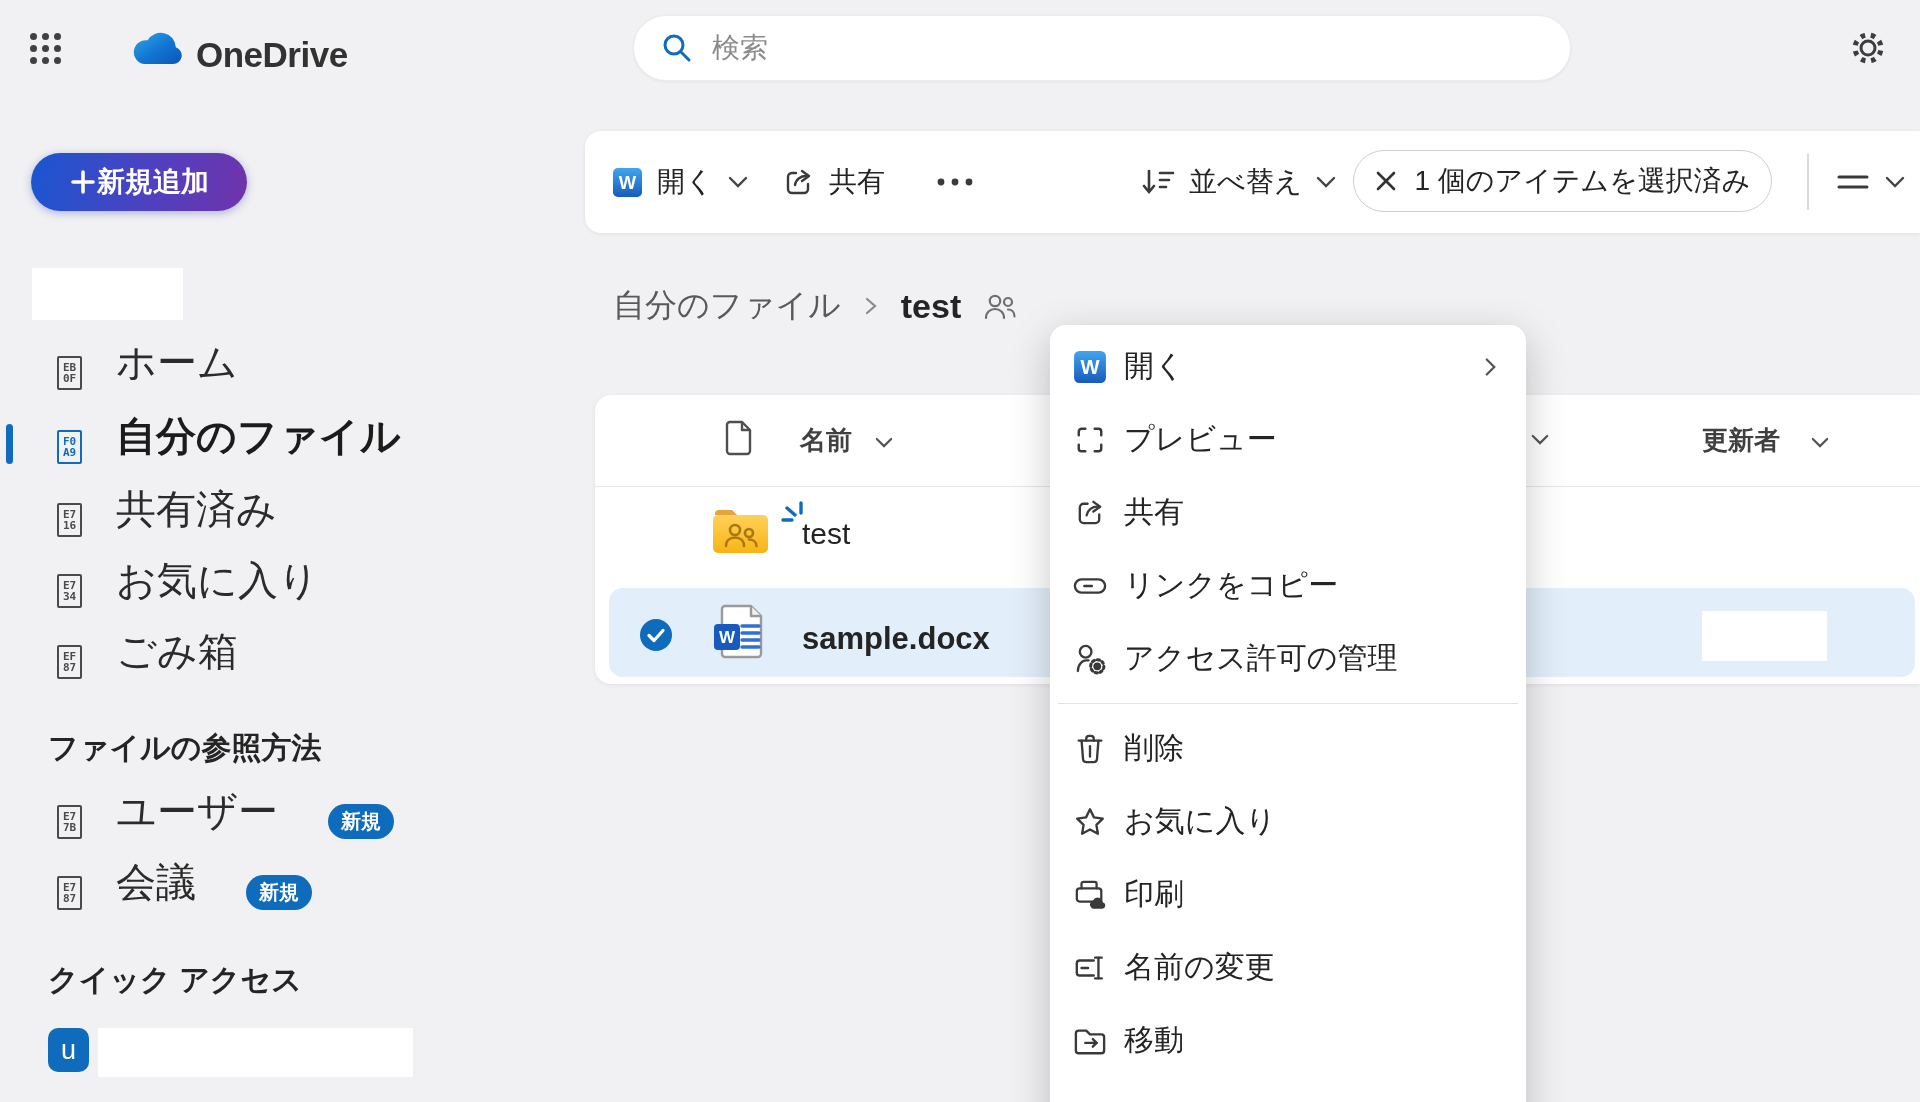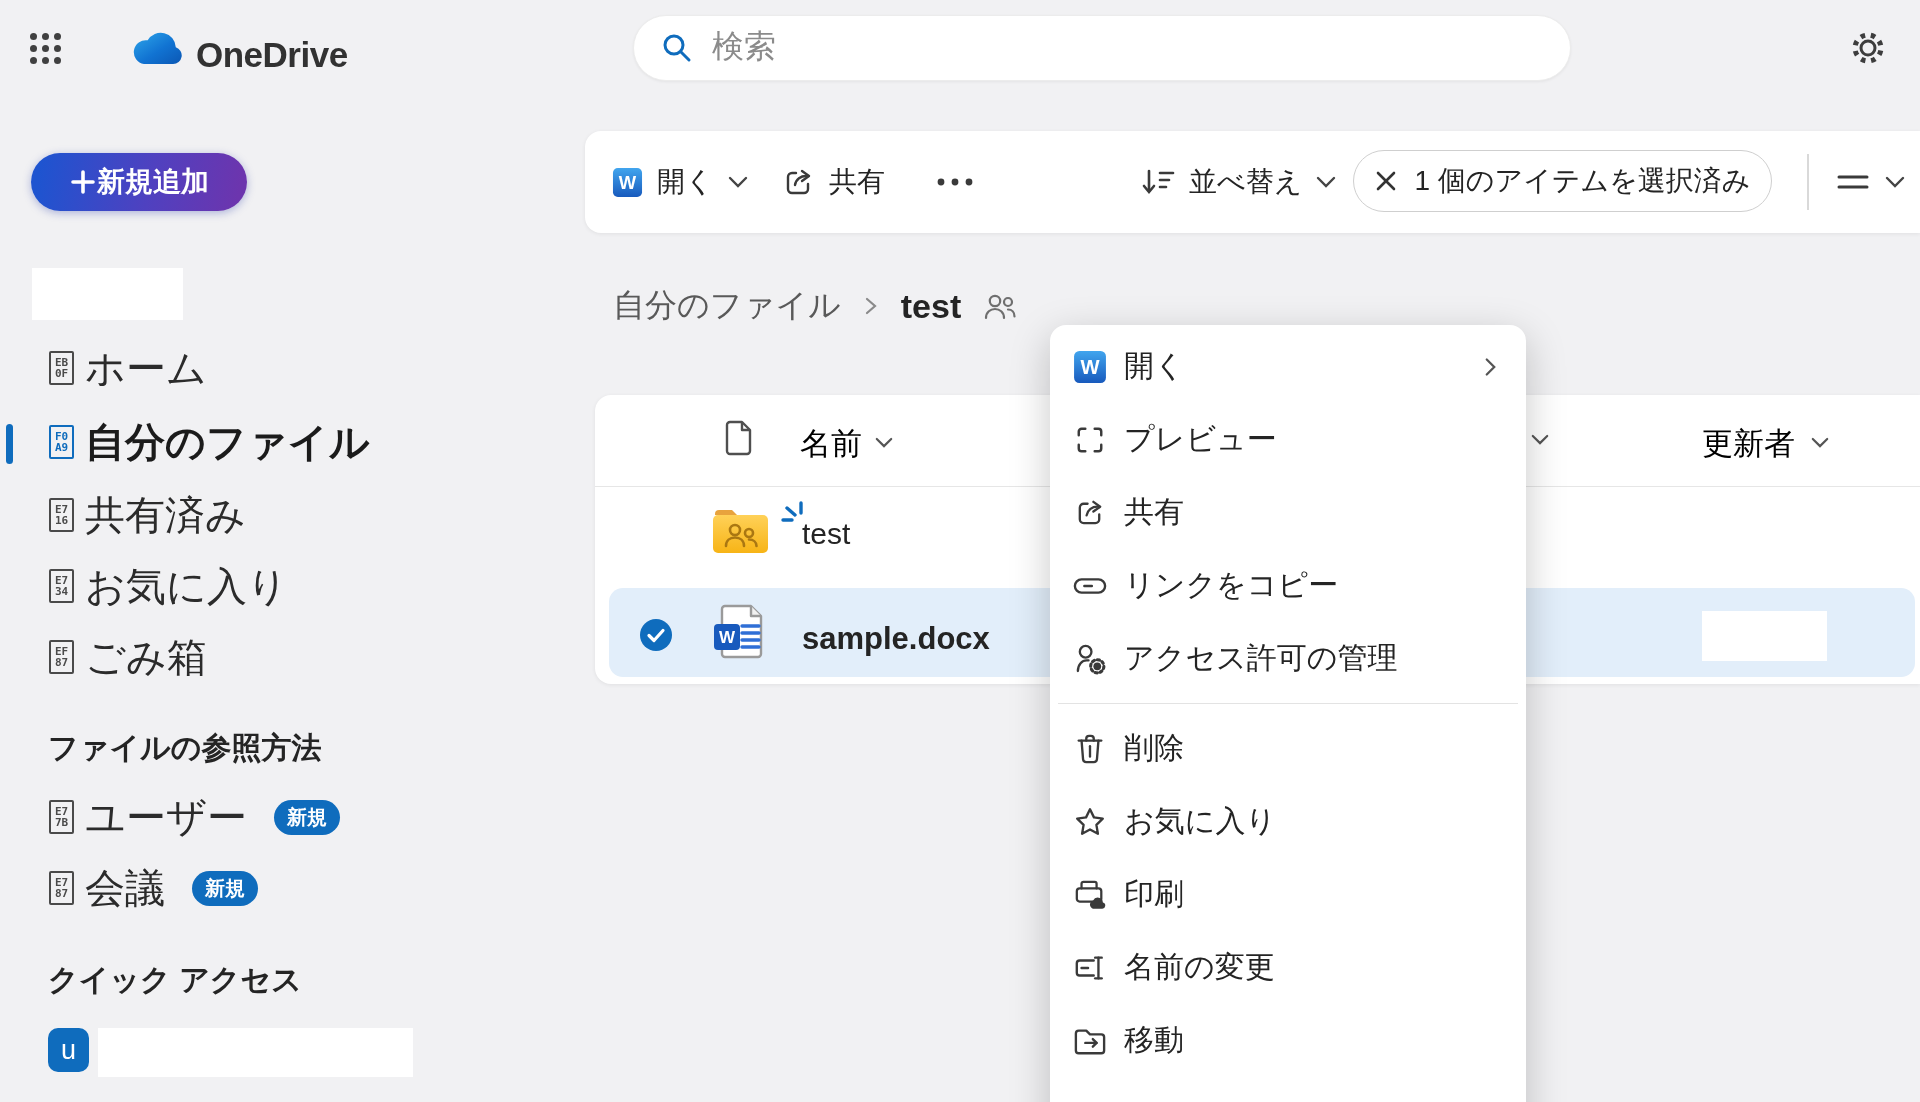--- a/index.html
+++ b/index.html
@@ -10,32 +10,32 @@
 
   
   .waffle{left:27px;top:30px;width:36px;height:36px;display:grid;grid-template-columns:repeat(3,1fr);
           grid-template-rows:repeat(3,1fr);cursor:pointer}
   .waffle i{width:7px;height:7px;border-radius:50%;background:#404040;margin:auto}
   .logo-cloud{left:131px;top:31px}
   .logo-text{left:196px;top:35px;font-size:35px;font-weight:700;color:#323232;letter-spacing:-.5px}
   .searchbar{left:633px;top:15px;width:938px;height:66px;background:#fff;border:1px solid #ececec;
              border-radius:34px;box-shadow:0 1px 3px rgba(0,0,0,.06);display:flex;align-items:center;
              padding:0 10px 0 26px;gap:16px;box-sizing:border-box}
-  .searchbar input{border:none;outline:none;background:transparent;font-size:32px;color:#0c4a6e;flex:1;
-             font-family:Liberation Mono, monospace}
+  .searchbar input{border:none;outline:none;background:transparent;font-size:28px;color:#0c4a6e;flex:1;
+             font-family:Liberation Serif, serif}
   .searchbar input::placeholder{color:#8b8b8b}
   .gearbtn{left:1848px;top:28px;cursor:pointer}
 
   
   .newbtn{left:31px;top:153px;width:216px;height:58px;border:none;border-radius:29px;cursor:pointer;
           background:linear-gradient(100deg,#1e54d0 5%,#4f41c0 55%,#6c35ae 95%);color:#fff;
           font-size:28px;font-weight:700;display:flex;align-items:center;justify-content:center;
           font-family:inherit;box-shadow:0 2px 8px rgba(40,60,170,.35)}
   .redact{position:absolute;background:#fff}
-  .nav-item{position:absolute;left:49px;height:44px;display:flex;align-items:center;gap:11px;cursor:pointer}
+  .nav-item{position:absolute;left:57px;height:44px;display:flex;align-items:flex-end;gap:34px;cursor:pointer}
   .nav-item .lbl{font-size:40px;color:#2b2b2b;white-space:nowrap}
   .nav-item.sel .lbl{font-weight:700;color:#1b1b1b}
   .tofu{width:25px;height:34px;border:2px solid #4a4a4a;border-radius:2px;box-sizing:border-box;flex:none;
         display:flex;flex-direction:column;align-items:center;justify-content:center;
         font-family:"DejaVu Sans Mono",monospace;font-size:11px;line-height:11px;font-weight:700;color:#4a4a4a}
   .tofu.blue{border-color:#0f6cbd;color:#0f6cbd}
   .selbar{left:6px;top:424px;width:7px;height:40px;border-radius:4px;background:#0f6cbd}
   .sec{position:absolute;left:48px;font-size:30px;font-weight:700;color:#242424;white-space:nowrap}
   .badge{background:#0f6cbd;color:#fff;font-size:20px;font-weight:700;padding:4px 13px;border-radius:999px;
          margin-left:16px;white-space:nowrap}
@@ -53,21 +53,21 @@
   .tb-divider{position:absolute;left:1222px;top:23px;width:2px;height:56px;background:#d9d9d9}
 
   
   .crumbs{left:613px;top:284px;display:flex;align-items:center;gap:22px}
   .crumb-root{font-size:32px;color:#595959;cursor:pointer}
   .crumb-cur{font-size:34px;font-weight:700;color:#242424;cursor:pointer}
 
   
   .listcard{left:595px;top:395px;width:1325px;height:289px;background:#fff;border-radius:16px 0 0 16px;
             box-shadow:0 1px 4px rgba(0,0,0,.07)}
-  .colhdr{position:absolute;font-size:31px;font-weight:400;color:#000000;cursor:pointer;white-space:nowrap}
+  .colhdr{position:absolute;font-size:26px;font-weight:700;color:#404040;cursor:pointer;white-space:nowrap}
   .hdr-divider{position:absolute;left:0;top:91px;width:100%;height:1px;background:#e6e6e6}
   .selrow{position:absolute;left:14px;top:193px;width:1306px;height:89px;background:#e2eefa;border-radius:14px}
   .rowname{position:absolute;font-size:30px;color:#242424;cursor:pointer}
 
   
   .ctxmenu{left:1050px;top:325px;width:476px;height:830px;background:#fff;border-radius:16px;
            box-shadow:0 12px 40px rgba(0,0,0,.22);padding-top:5px;box-sizing:border-box;z-index:40}
   .mi{height:73px;display:flex;align-items:center;gap:17px;padding:0 28px 0 22px;font-size:30px;
       color:#242424;cursor:pointer;position:relative;white-space:nowrap}
   .mi .ic{width:35px;height:35px;flex:none;display:flex;align-items:center;justify-content:center}

